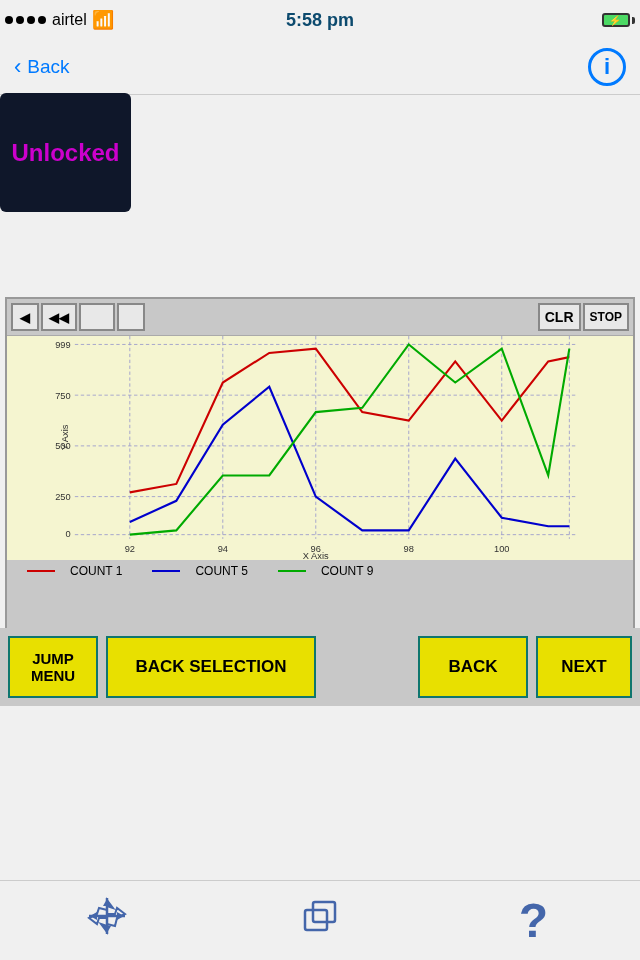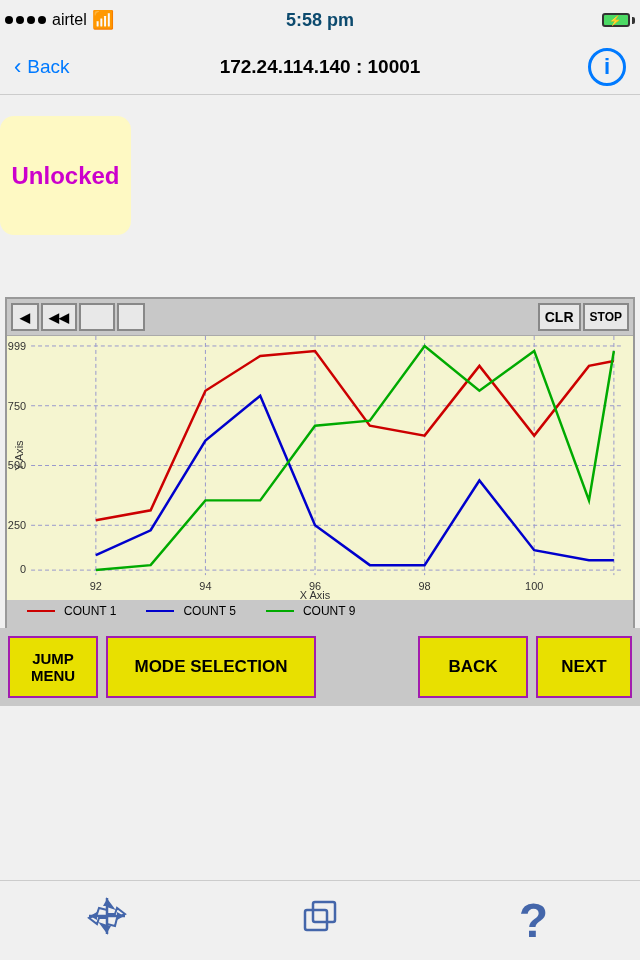--- a/index.html
+++ b/index.html
@@ -121,29 +121,29 @@
       justify-content: center;
       color: #007aff;
       font-size: 22px;
       font-weight: bold;
       cursor: pointer;
     }
 
     
     .unlocked-badge {
       position: absolute;
-      top: 116px;
+      top: 93px;
       left: 0;
       width: 131px;
       height: 119px;
-      background: #fef9c3;
+      background: #0f172a;
       display: flex;
       align-items: center;
       justify-content: center;
-      border-radius: 14px;
+      border-radius: 6px;
     }
     .unlocked-text {
       color: #cc00cc;
       font-size: 24px;
       font-weight: bold;
     }
 
     
     .chart-container {
       position: absolute;
@@ -184,58 +184,58 @@
     }
     .tb-stop {
       font-size: 12px;
       padding: 0 5px;
     }
 
     
     .chart-area {
       position: relative;
       width: 100%;
-      height: 265px;
+      height: 225px;
       background: #f5f5d0;
       border-top: 1px solid #aaa;
     }
 
     
     .chart-legend {
       height: 22px;
       background: #c8c8c8;
       display: flex;
       align-items: center;
       padding: 0 20px;
       gap: 30px;
       font-size: 12px;
     }
     .legend-item {
-      display: flex; align-items: center; gap: 9px;
+      display: flex; align-items: center; gap: 15px;
     }
     .legend-line {
       width: 28px; height: 2px;
     }
 
     
     .bottom-buttons {
       position: absolute;
       top: 628px;
       left: 0;
       width: 640px;
       height: 78px;
       background: #c8c8c8;
       display: flex;
       align-items: center;
       gap: 0;
     }
     .bottom-btn {
       height: 62px;
       background: #e8e000;
-      border: 2px solid #a21caf;
+      border: 2px solid #0f766e;
       font-size: 17px;
       font-weight: bold;
       color: #000;
       cursor: pointer;
       display: flex;
       align-items: center;
       justify-content: center;
       text-align: center;
       padding: 6px 10px;
     }
@@ -312,21 +312,20 @@
       <div class="battery-tip"></div>
     </div>
   </div>
 </div>
 
 <div class="nav-bar">
   <div class="nav-back">
     <span class="nav-chevron">‹</span>
     <span>Back</span>
   </div>
-  <div class="nav-title">172.24.114.140 : 10001</div>
   <div class="nav-info">
     <span>i</span>
   </div>
 </div>
 
 <div class="unlocked-badge">
   <span class="unlocked-text">Unlocked</span>
 </div>
 
 <div class="chart-container">
@@ -395,21 +394,21 @@
     <div class="legend-item">
       <div class="legend-line" style="background:#00aa00;"></div>
       <span style="font-size:12px;color:#000;">COUNT 9</span>
     </div>
   </div>
 </div>
 
 <div class="bottom-buttons">
   <button class="bottom-btn btn-jump" style="white-space:pre-line;">JUMP
 MENU</button>
-  <button class="bottom-btn btn-mode">MODE SELECTION</button>
+  <button class="bottom-btn btn-mode">BACK SELECTION</button>
   <div class="btn-spacer"></div>
   <button class="bottom-btn btn-back">BACK</button>
   <button class="bottom-btn btn-next">NEXT</button>
 </div>
 
 <div class="tab-bar">
   <div class="tab-item">
     <span class="tab-icon">
       
       <svg width="40" height="40" viewBox="0 0 40 40">

